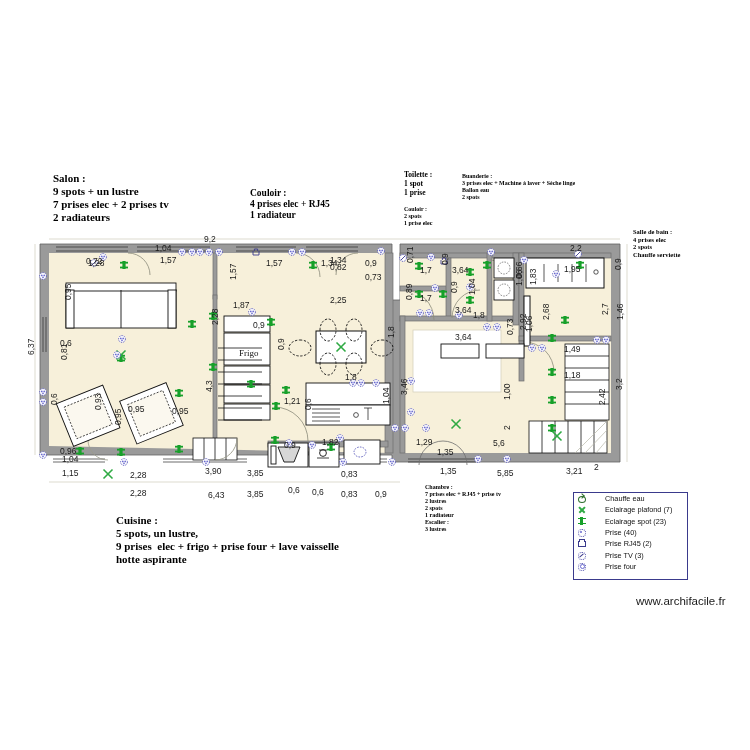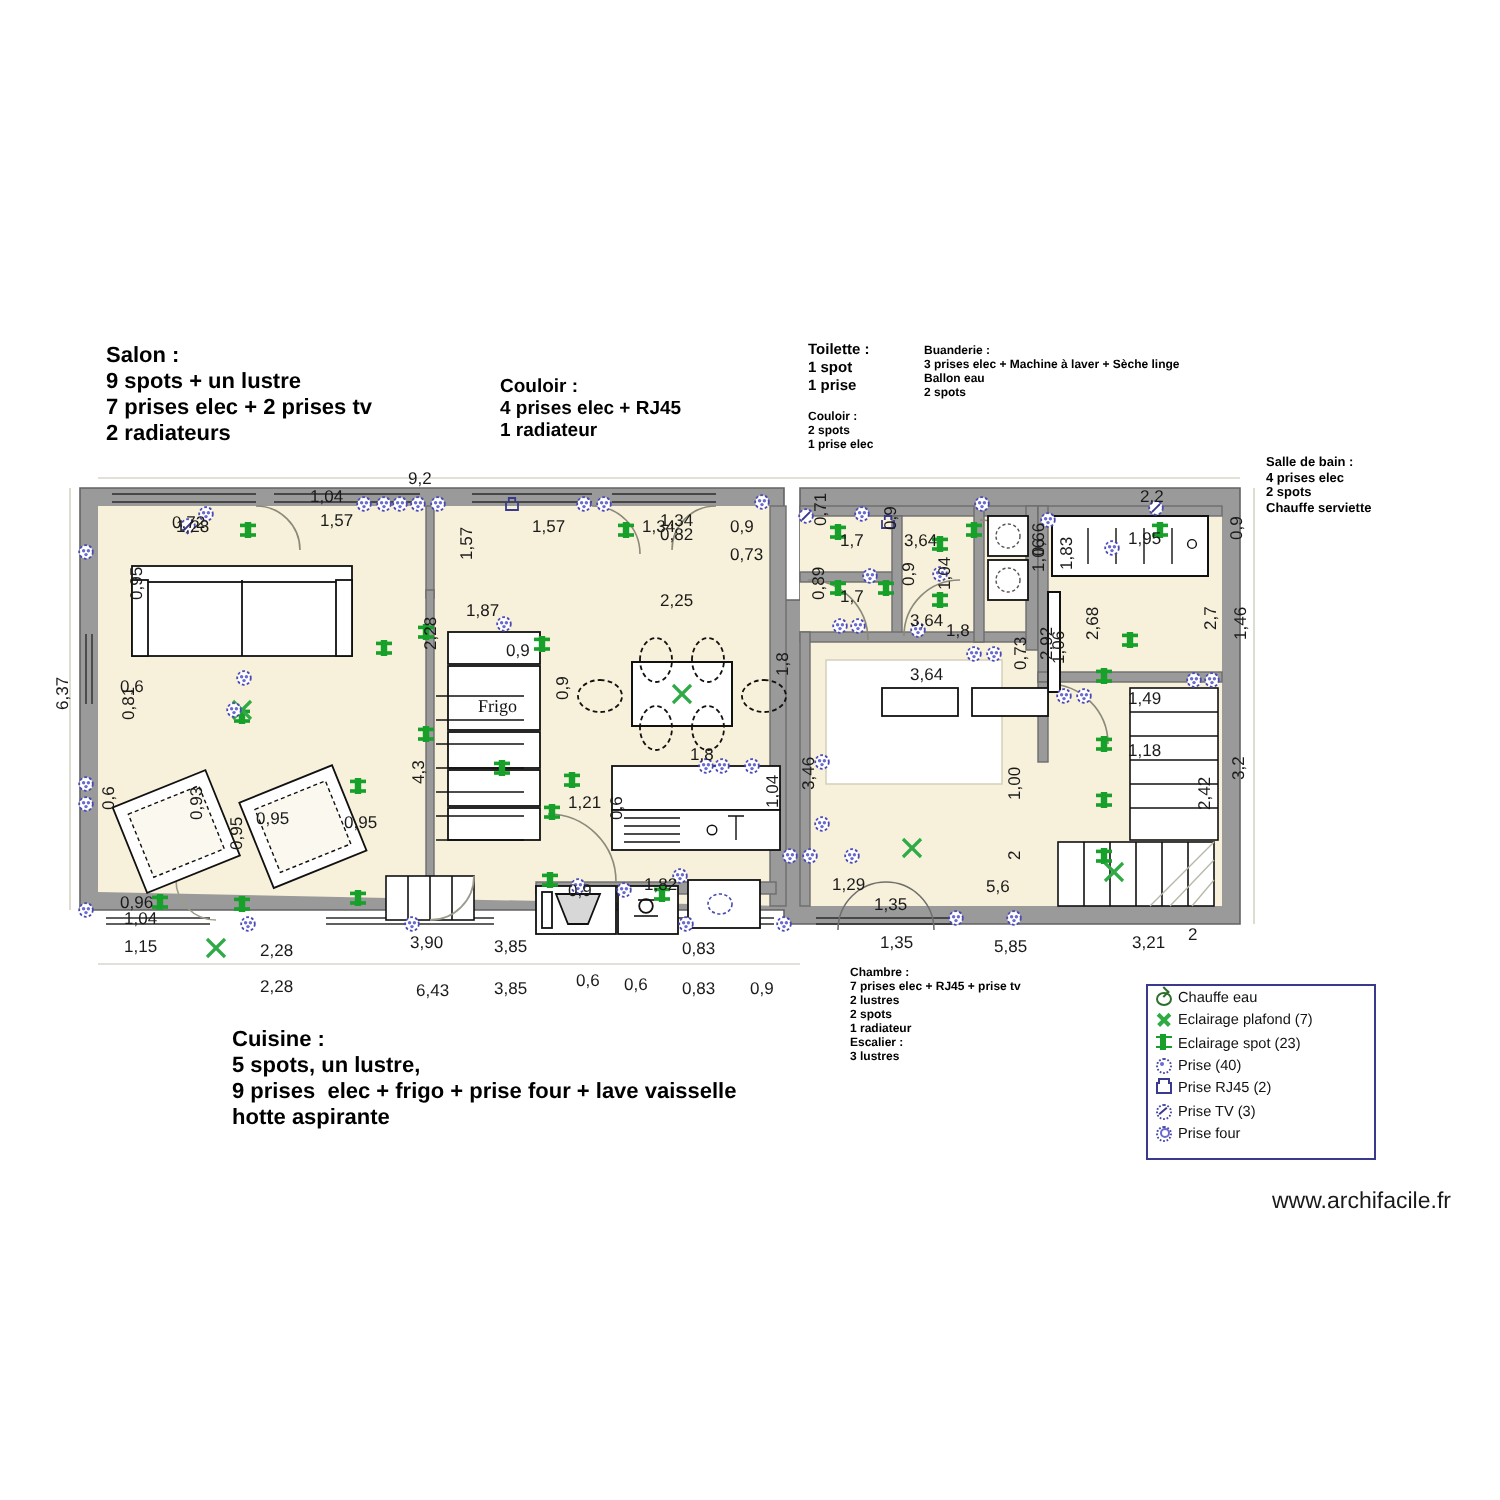--- a/index.html
+++ b/index.html
@@ -8,38 +8,38 @@
     width:750px;height:750px;
     background:#ffffff;
     font-family:"Liberation Sans", sans-serif;
     position:relative;
     overflow:hidden;
     color:#000;
   }
   .abs{position:absolute;}
 
   
-  .note{position:absolute;white-space:pre;line-height:1.18;}
+  .note{position:absolute;white-space:pre;line-height:1.18;font-family:Liberation Serif, serif;}
   .n11{font-size:11px;font-weight:bold;}
   .n10{font-size:9.5px;font-weight:bold;}
   .n8{font-size:6.5px;font-weight:bold;}
   .n9{font-size:7.5px;font-weight:bold;}
   .n7{font-size:6px;font-weight:bold;}
 
   
   #plan{position:absolute;left:0;top:0;width:750px;height:750px;}
 
   
   #legend{
     position:absolute;left:573px;top:492px;width:113px;height:86px;
     border:1px solid #3a3a8c;background:#ffffff;
     font-size:7px;
   }
   #legend .row{
-    display:flex;align-items:center;height:11.3px;padding-left:3px;gap:3px;
+    display:flex;align-items:center;height:11.3px;padding-left:3px;gap:19px;
   }
   #legend .lbl{font-size:7.3px;color:#111;font-family:"Liberation Sans",sans-serif;letter-spacing:0px;}
   .lic{width:9px;height:9px;flex:0 0 9px;position:relative;}
 
   
   .g-chauffe:after{content:"";position:absolute;left:1px;top:2px;width:6px;height:5px;
      border:1px solid #2c6e2c;border-radius:50%;}
   .g-chauffe:before{content:"";position:absolute;left:3px;top:0px;width:3px;height:3px;
      border-top:1px solid #2c6e2c;border-right:1px solid #2c6e2c;transform:rotate(45deg);}
 

